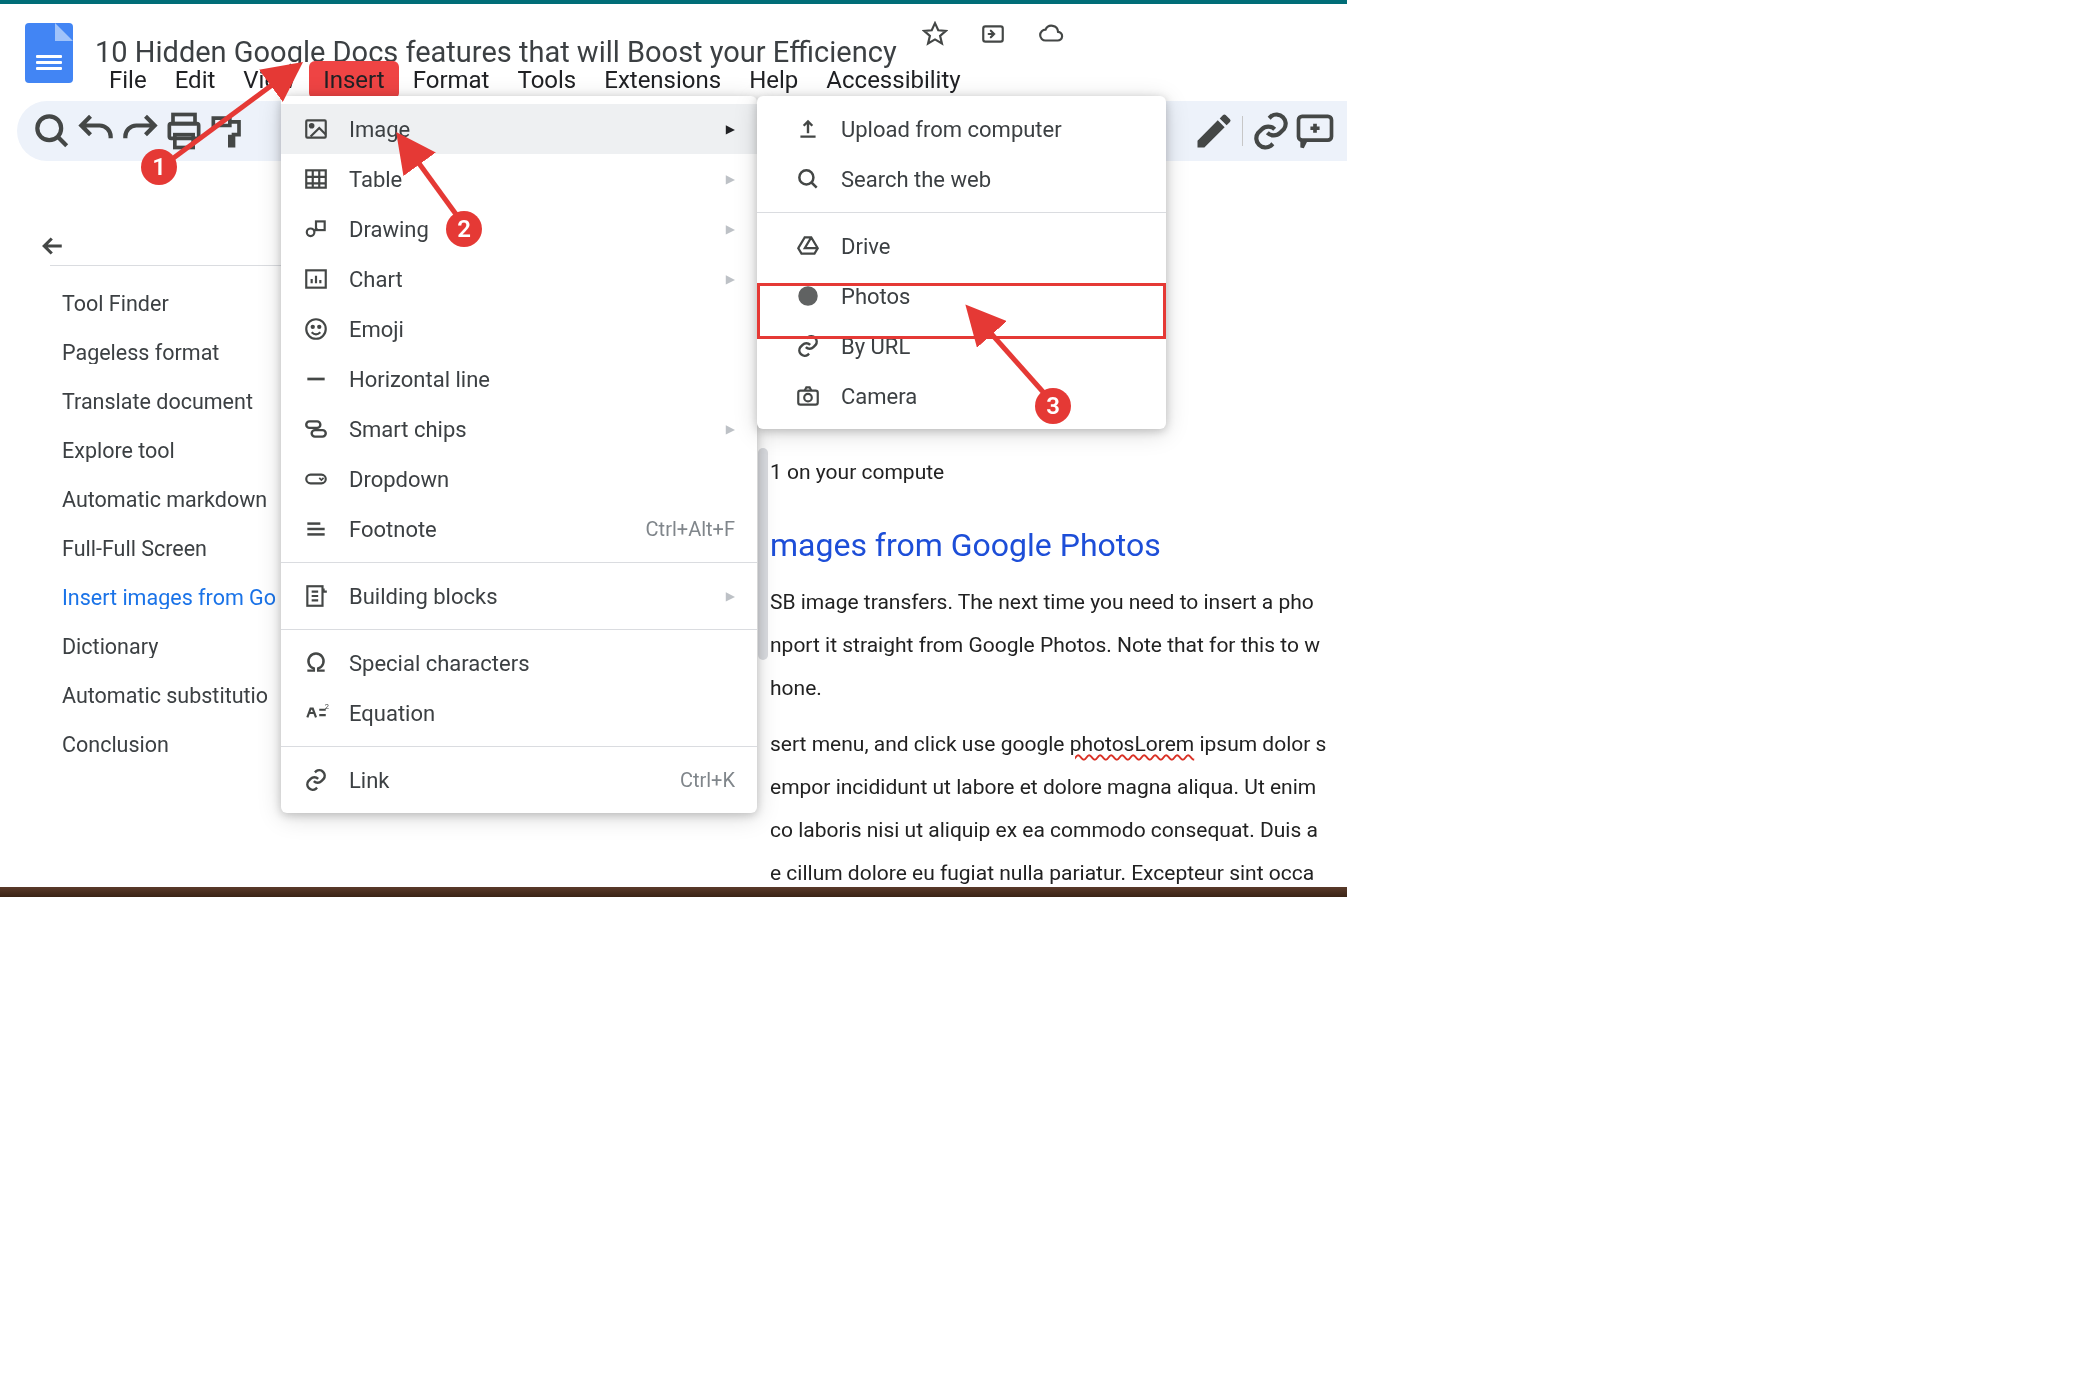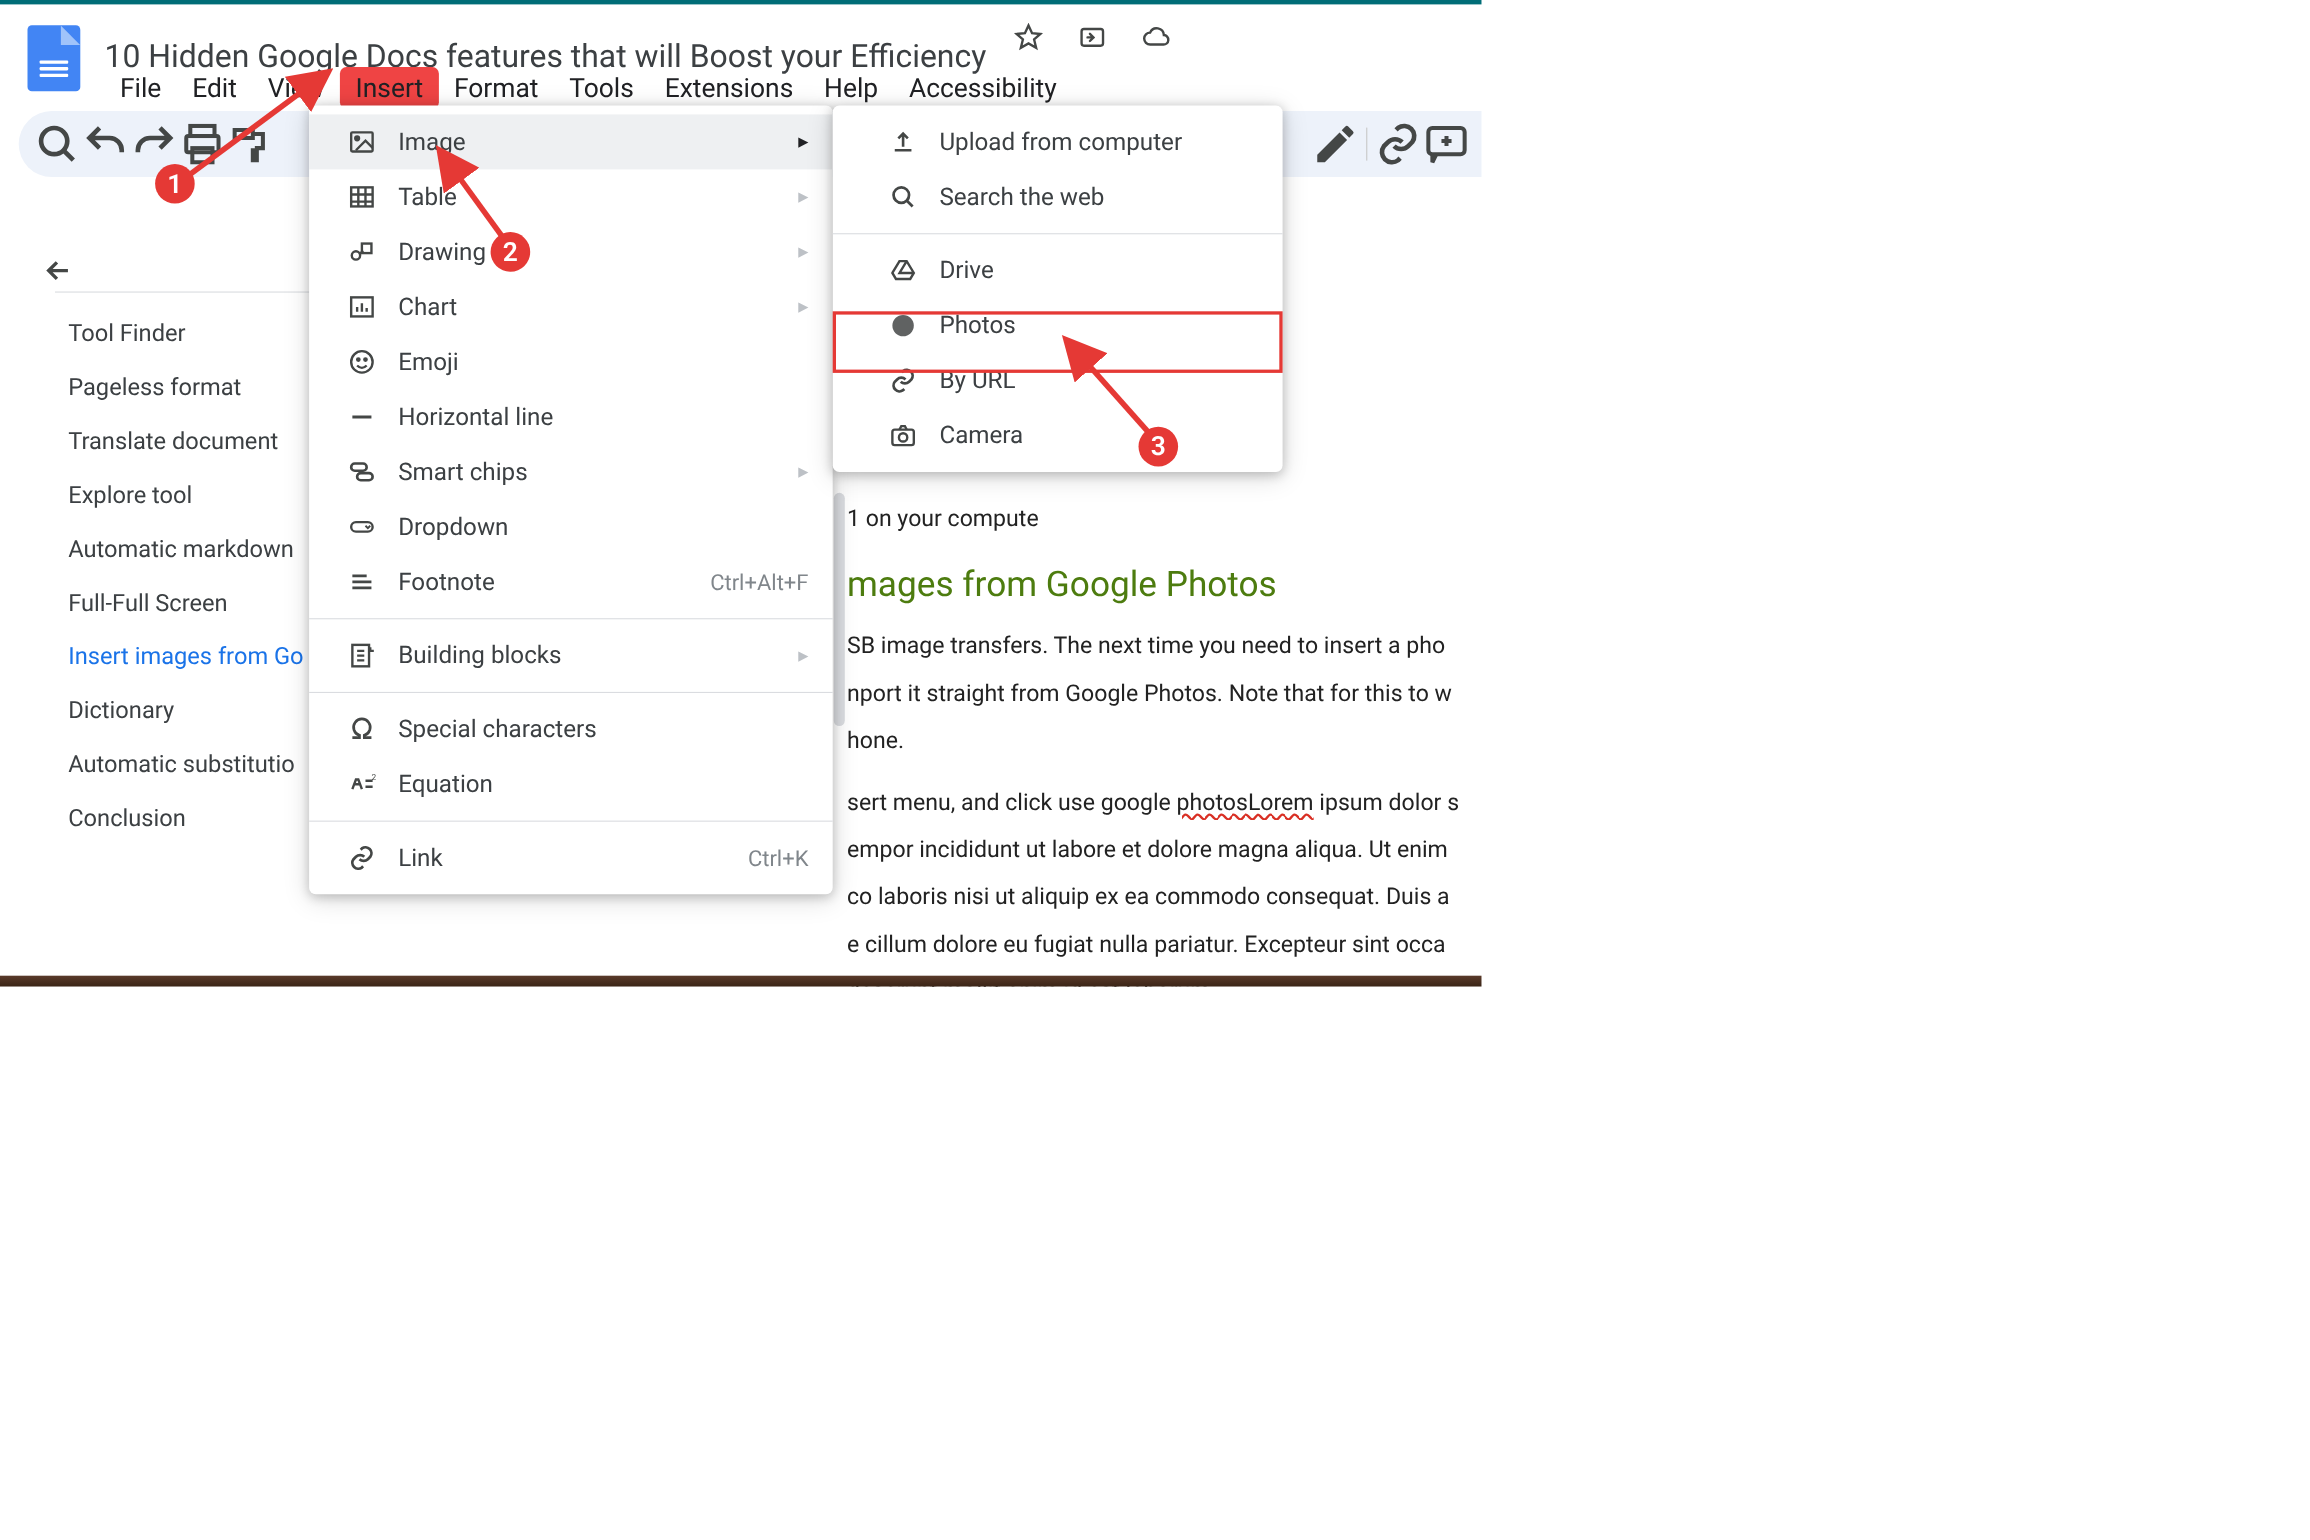--- a/index.html
+++ b/index.html
@@ -39,36 +39,36 @@
   
   .outline { position:absolute; top:231px; left:38px; width:260px;}
   .back-arrow { font-size:30px; color:#444746; font-weight:500;}
   .outline-list { position:absolute; top:62px; left:24px; width:240px; font-size:21.5px; color:#3c4043; line-height:1.0;}
   .outline-list .oi { margin-bottom:27.5px; white-space:nowrap; overflow:hidden; cursor:pointer;}
   .outline-list .oi.active { color:#1a73e8; position:relative;}
   .outline-sep { position:absolute; top:-28px; left:-12px; width:290px; height:1px; background:#dadce0;}
 
   
   .dropdown { position:absolute; top:96px; left:281px; width:476px; background:#fff; border-radius:6px; box-shadow:0 2px 10px rgba(0,0,0,0.2), 0 4px 24px rgba(0,0,0,0.15); padding:8px 0;}
-  .dditem { display:flex; align-items:center; height:50px; padding:0 35px; cursor:pointer; position:relative;}
+  .dditem { display:flex; align-items:center; height:50px; padding:0 22px; cursor:pointer; position:relative;}
   .dditem:hover, .dditem.hover { background:#eef0f2;}
   .dditem .diicon { width:26px; height:26px; margin-right:20px; color:#444746; flex-shrink:0;}
   .dditem .dilabel { font-size:22px; color:#3c4043; flex:1;}
   .dditem .arrow { position:absolute; right:22px; font-size:16px; color:#5f6368;}
   .dditem .shortcut { position:absolute; right:22px; font-size:20px; color:#80868b;}
   .ddsep { height:1px; background:#dadce0; margin:8px 0;}
 
   
   .submenu { position:absolute; top:96px; left:757px; width:409px; background:#fff; border-radius:6px; box-shadow:0 2px 10px rgba(0,0,0,0.2), 0 4px 24px rgba(0,0,0,0.15); padding:8px 0;}
   .submenu .dditem { height:50px;margin-left:16px;}
 
   
   .doc-body { position:absolute; top:185px; left:770px; right:0; font-size:21px; color:#222; line-height:1.52;}
   .doc-body .para { margin-bottom:11px; white-space:nowrap;}
-  .doc-body h2 { font-size:32px; color:#4d7c0f; font-weight:400; margin-top:18px; margin-bottom:18px; white-space:nowrap;}
+  .doc-body h2 { font-size:32px; color:#1d4ed8; font-weight:400; margin-top:32px; margin-bottom:18px; white-space:nowrap;}
   .doc-body h3 { font-size:30px; color:#5f6368; font-weight:400; margin-top:38px; white-space:nowrap;}
   .red-underline { text-decoration: underline wavy #d93025 1.5px; text-underline-offset:3px;margin-top:20px;}
 
   
   .red-box { position:absolute; border:3px solid #e53935; pointer-events:none;}
   .red-circle { position:absolute; width:36px; height:36px; background:#e53935; border-radius:50%; color:#fff; font-size:24px; font-weight:600; display:flex; align-items:center; justify-content:center; pointer-events:none;}
   .red-arrow { position:absolute; pointer-events:none;}
 
   
   .diicon svg, .hicon svg, .ticon-wrap svg { width:100%; height:100%; }

